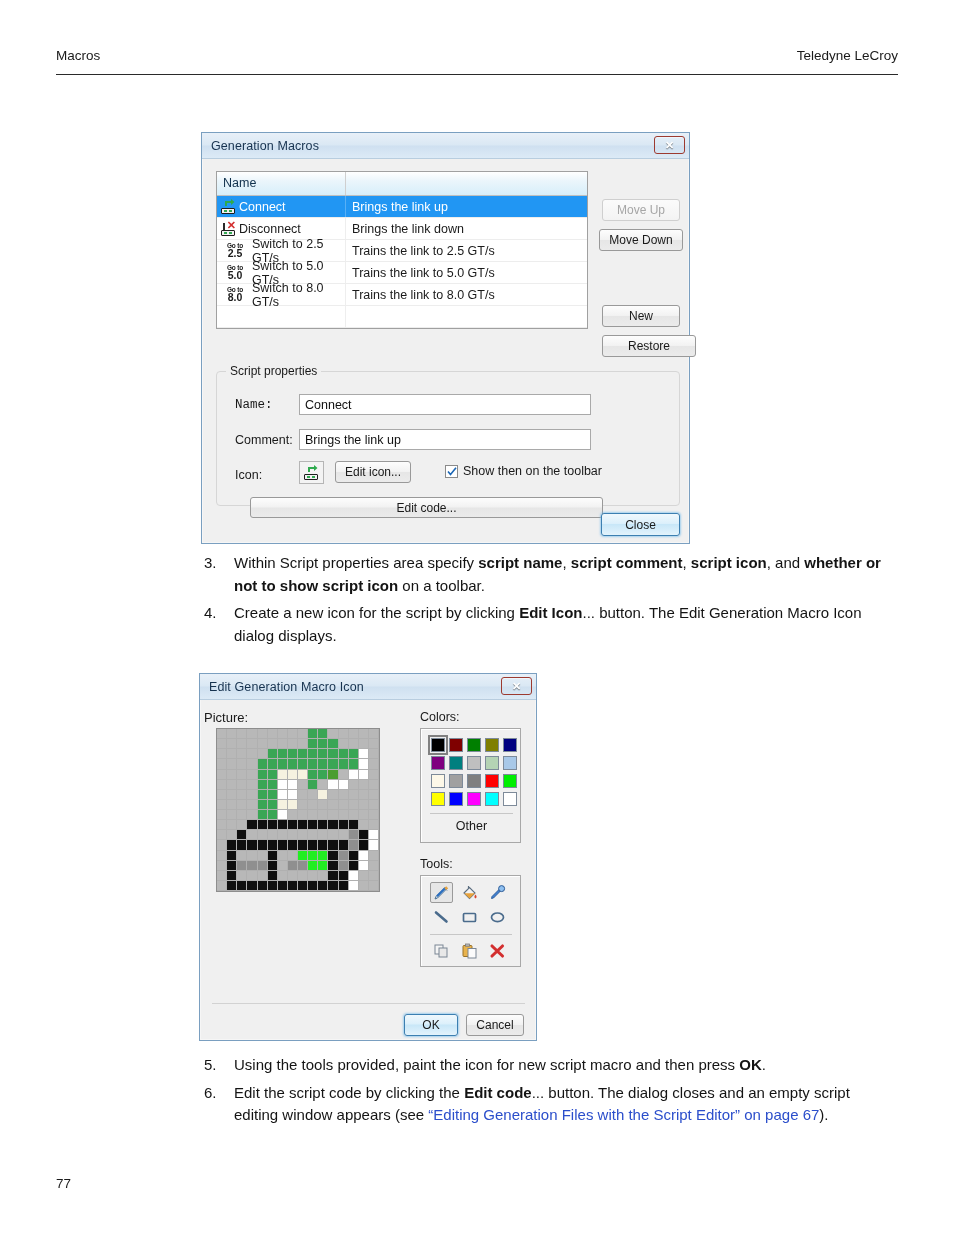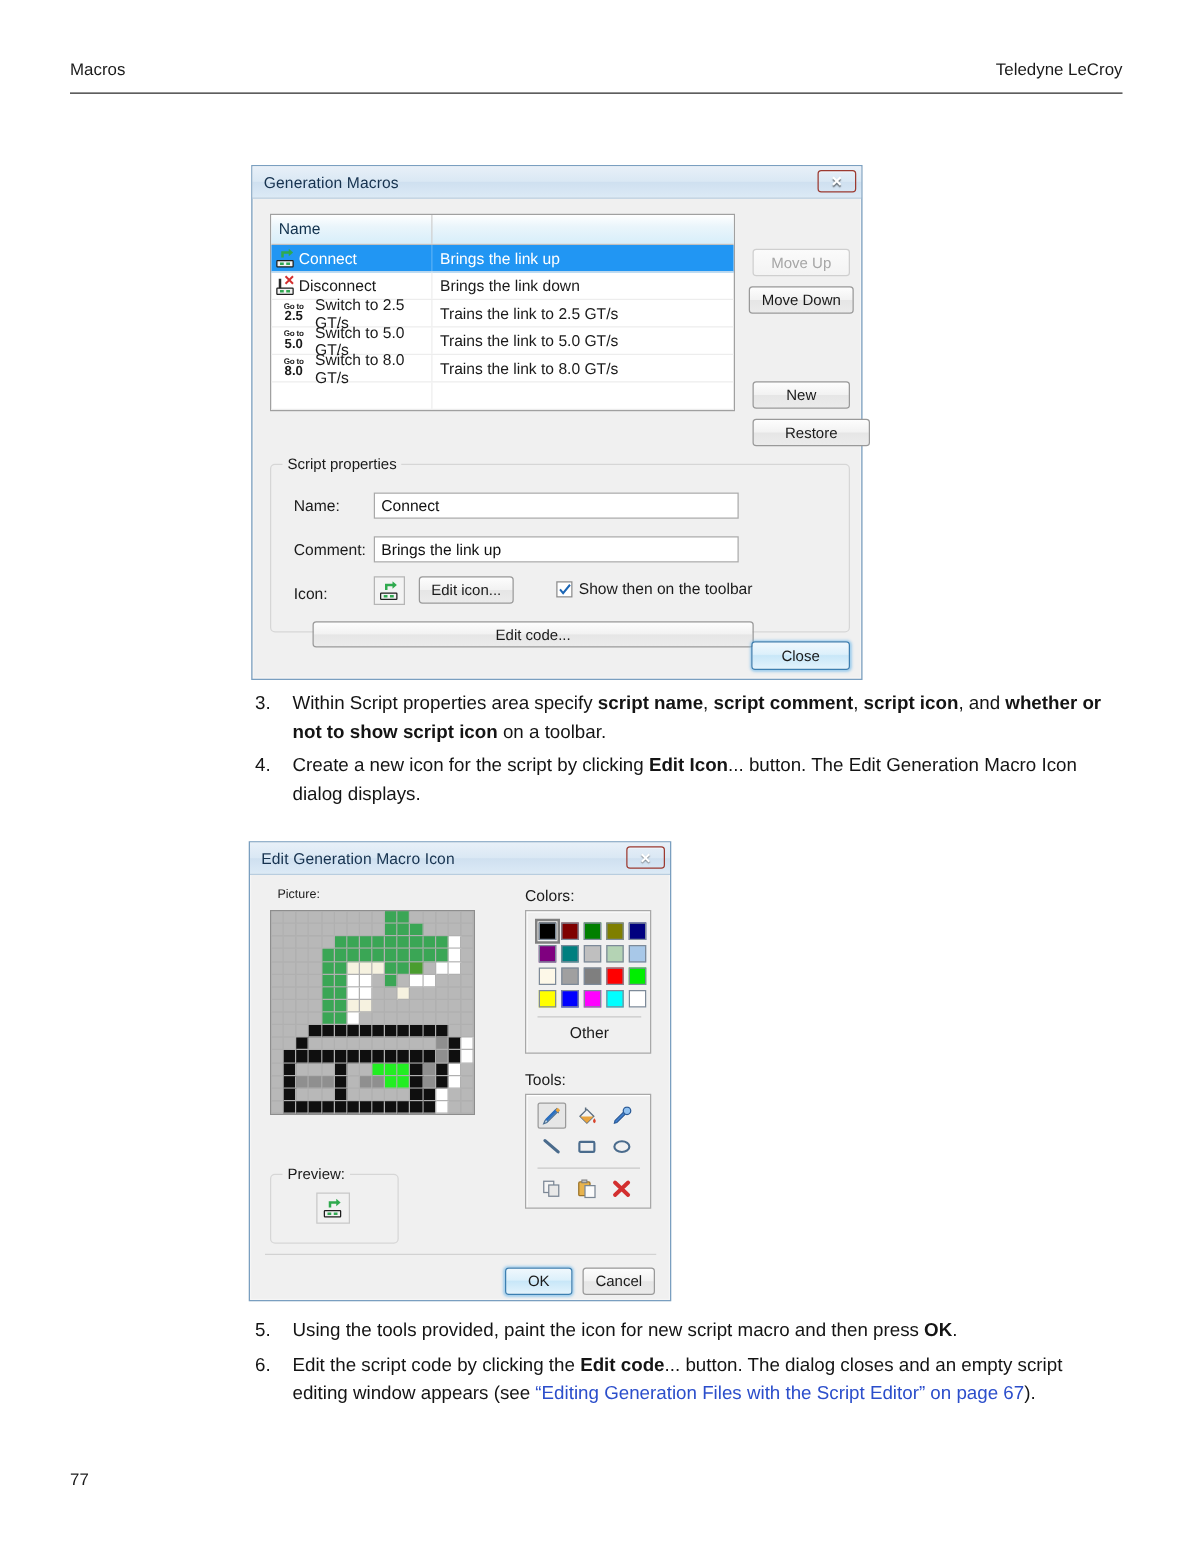--- a/index.html
+++ b/index.html
@@ -137,21 +137,21 @@
     padding: 0 4px; font-size: 12px; color: #1a1a1a;
   }
   #grp-script { left: 14px; top: 212px; width: 464px; height: 135px; }
 
   .fld-label { position: absolute; font-size: 12.5px; color:#1a1a1a; }
   .textbox {
     position: absolute; background:#ffffff; border:1px solid #a9a9a9;
     font-size: 12.5px; padding: 2px 5px; display:flex; align-items:center;
     color:#111; cursor: text;
   }
-  #lbl-name    { left: 18px; top: 26px; }
+  #lbl-name    { left: 18px; top: 26px; font-family: Liberation Mono, monospace; }
   #inp-name    { left: 82px; top: 22px; width: 292px; height: 21px; }
   #lbl-comment { left: 18px; top: 61px; }
   #inp-comment { left: 82px; top: 57px; width: 292px; height: 21px; }
   #lbl-icon    { left: 18px; top: 96px; }
 
   .icon-preview-sm {
     position: absolute; left: 82px; top: 89px; width: 25px; height: 23px;
     background: #f3f3f3; border: 1px solid #b5b5b5;
     display:flex; align-items:center; justify-content:center;
   }
@@ -162,21 +162,21 @@
           display:flex; align-items:center; justify-content:center; }
   .cbox svg { display:block; }
   #btn-editcode { position: absolute; left: 33px; top: 125px; width: 353px; height: 21px; }
 
   #btn-close { position: absolute; left: 399px; top: 354px; width: 79px; height: 23px; }
 
   
   #edit-icon-dlg { left: 199px; top: 673px; width: 338px; height: 368px; }
   #edit-icon-dlg .dlg-body { height: 341px; }
 
-  #lbl-picture { position: absolute; left: 22px; top: 10px; font-size: 10px; text-align: center; }
+  #lbl-picture { position: absolute; left: 4px; top: 10px; font-size: 13px; text-align: center; }
   #pixel-grid {
     position: absolute; left: 16px; top: 28px; width: 164px; height: 164px;
     background: #9e9e9e; border: 1px solid #8d8d8d;
     display: grid; grid-template-columns: repeat(16, 1fr); grid-template-rows: repeat(16, 1fr);
     gap: 0;
   }
   #pixel-grid div { border-right: 1px solid #b0b0b0; border-bottom: 1px solid #b0b0b0; }
 
   #grp-preview { left: 16px; top: 239px; width: 103px; height: 56px; }
   #preview-icon {
@@ -629,36 +629,20 @@
         <div style="background: rgb(15, 15, 15);"></div>
         <div style="background: rgb(15, 15, 15);"></div>
         <div style="background: rgb(15, 15, 15);"></div>
         <div style="background: rgb(15, 15, 15);"></div>
         <div style="background: rgb(15, 15, 15);"></div>
         <div style="background: rgb(255, 255, 255);"></div>
         <div style="background: rgb(184, 184, 184);"></div>
         <div style="background: rgb(184, 184, 184);"></div>
       </div>
 
-    <div class="group" id="grp-preview">
-      <span class="legend">Preview:</span>
-      <div id="preview-icon">
-        <span class="micon">
-          <span class="arrow">
-              <svg width="11" height="8" viewBox="0 0 11 8">
-                <path d="M1 7 L1 2 L7 2 L7 0 L10.5 3 L7 6 L7 4 L3 4 L3 7 Z" fill="#2faa4e"></path>
-              </svg>
-            </span>
-          <span class="base">
-              <i class="a"></i>
-              <i class="b"></i>
-            </span>
-        </span>
-      </div>
-    </div>
 
     <span id="lbl-colors">Colors:</span>
     <div id="colors-panel">
       <div id="swatches">
           <div class="sw active" style="background: rgb(0, 0, 0);"></div>
           <div class="sw" style="background: rgb(127, 0, 0);"></div>
           <div class="sw" style="background: rgb(0, 127, 0);"></div>
           <div class="sw" style="background: rgb(127, 127, 0);"></div>
           <div class="sw" style="background: rgb(0, 0, 127);"></div>
           <div class="sw" style="background: rgb(127, 0, 127);"></div>

